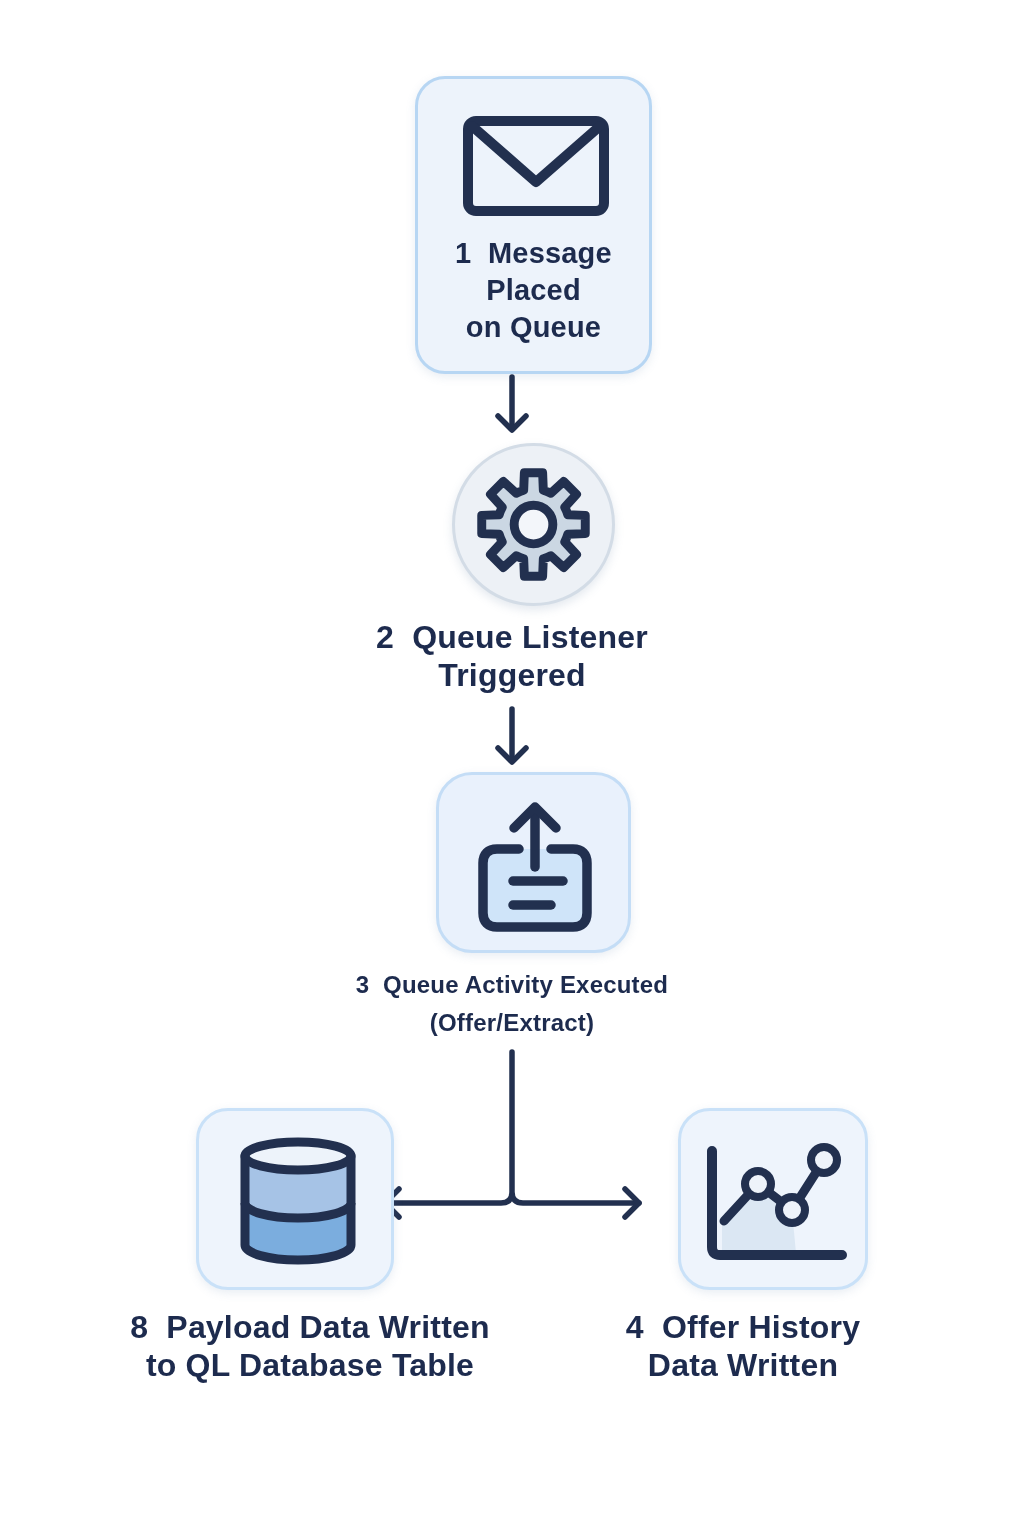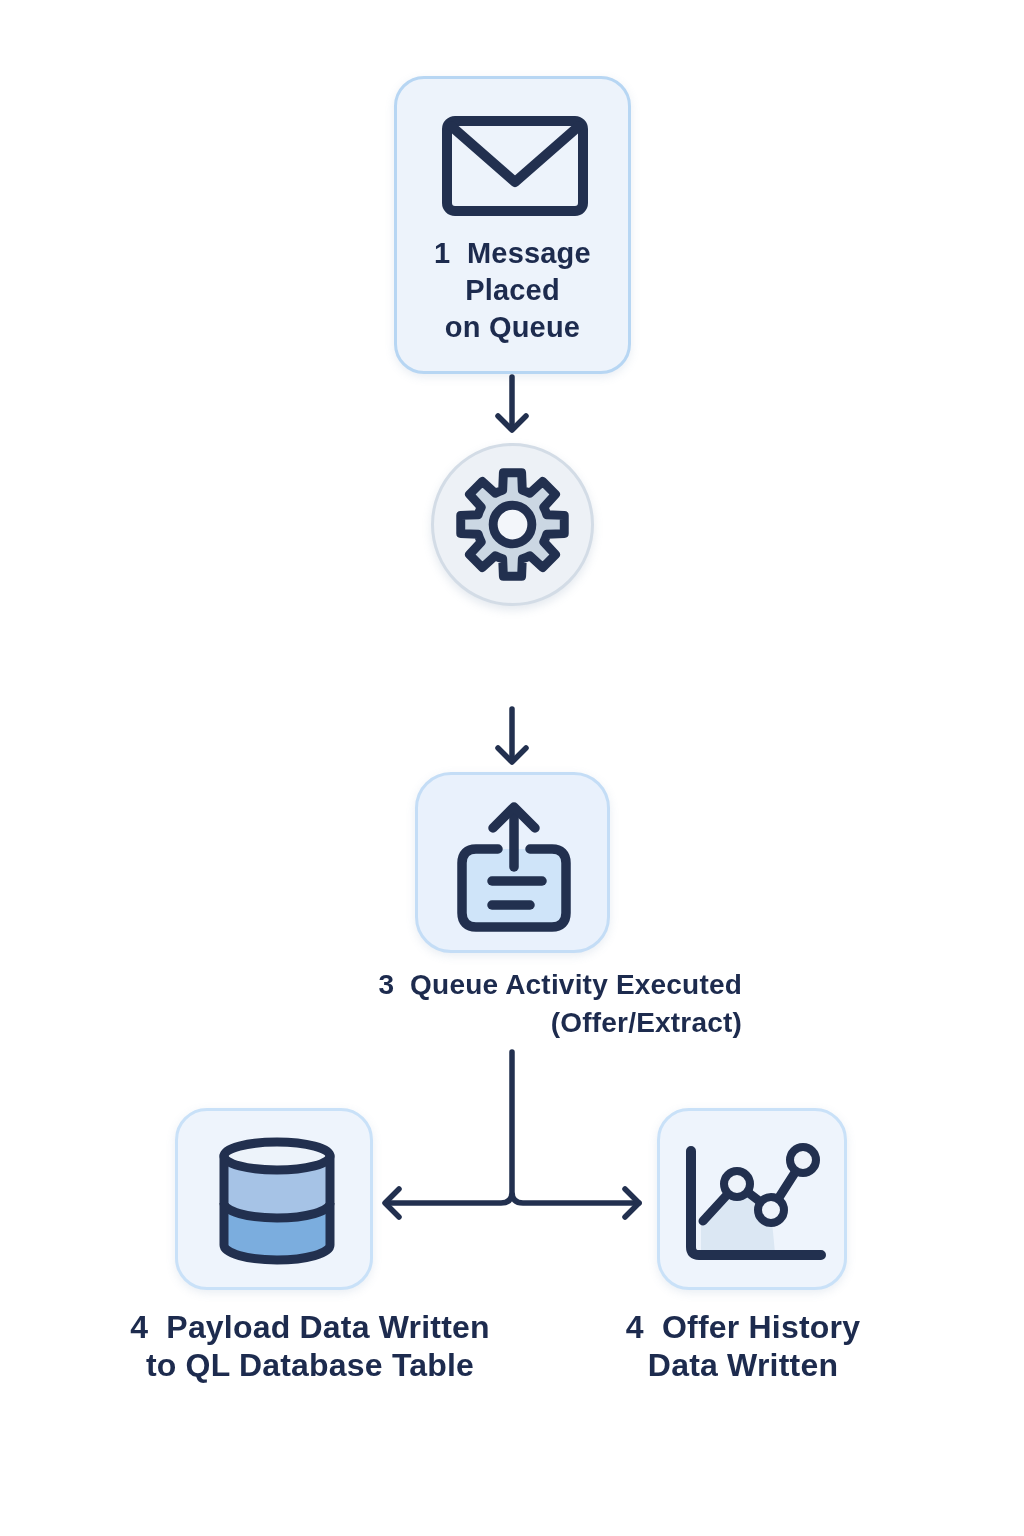--- a/index.html
+++ b/index.html
@@ -1,21 +1,21 @@
 <!DOCTYPE html>
 <html><head>
 <meta charset="utf-8">
 <style>
   html,body { margin:0; padding:0; background:#ffffff; }
   .canvas {
     position:relative; width:1024px; height:1536px; margin:0 auto;
     background:#ffffff; overflow:hidden;
     font-family:"Liberation Sans", sans-serif;
   }
-  .node { position:absolute; box-sizing:border-box; }
+  .node { position:absolute; box-sizing:border-box;margin-left:21px; }
   .card {
     background:#edf3fb;
     border:3px solid #bcd9f5;
     box-shadow:0 3px 10px rgba(110,140,180,0.16);
   }
   .card-1 { left:394px; top:76px;  width:237px; height:298px; border-radius:30px; background:#edf3fb; border-color:#b7d6f3; }
   .card-3 { left:415px; top:772px; width:195px; height:181px; border-radius:36px; background:#e9f1fc; border-color:#c4ddf6; }
   .card-4 { left:175px; top:1108px; width:198px; height:182px; border-radius:32px; background:#eef4fc; border-color:#c9e1f8; }
   .card-5 { left:657px; top:1108px; width:190px; height:182px; border-radius:32px; background:#eef4fc; border-color:#c9e1f8; }
   .circle-2 {
@@ -23,21 +23,21 @@
     background:#edf1f6; border:3px solid #d3dce6;
     box-shadow:0 4px 10px rgba(120,145,175,0.20);
   }
   .icon { position:absolute; display:block; }
   .caption {
     position:absolute; text-align:center; white-space:pre-wrap;
     color:#1d2b4e; font-weight:bold; letter-spacing:0.2px;
   }
   .caption-in-card { left:0; right:0; top:156px; font-size:29px; line-height:37px; }
   .caption-2 { left:312px; top:618px;  width:400px; font-size:32px; line-height:38px; }
-  .caption-3 { left:282px; top:966px;  width:460px; font-size:28px; line-height:38px;text-align:right; }
+  .caption-3 { left:282px; top:966px;  width:460px; font-size:24px; line-height:38px; }
   .caption-4 { left:95px;  top:1308px; width:430px; font-size:32px; line-height:38px; }
   .caption-5 { left:528px; top:1308px; width:430px; font-size:32px; line-height:38px; }
   .connector { position:absolute; }
 </style>
 </head>
 <body>
 
 <div class="canvas">
 
   <div class="node card card-1">
@@ -62,20 +62,22 @@
                A36 36 0 0 1 69.9 94.6 L69.2 112.2 L50.8 112.2 L50.1 94.6
                A36 36 0 0 1 42.6 91.5 L29.6 103.4 L16.6 90.4 L28.5 77.5
                A36 36 0 0 1 25.4 69.9 L7.8 69.2 L7.8 50.8 L25.4 50.1
                A36 36 0 0 1 28.5 42.6 L16.6 29.6 L29.6 16.6 L42.6 28.5
                A36 36 0 0 1 50.1 25.4 L50.8 7.8 L69.2 7.8 L69.9 25.4
                A36 36 0 0 1 77.5 28.5 L90.4 16.6 L103.4 29.6 L91.5 42.6
                A36 36 0 0 1 94.6 50.1 Z" fill="#cbd7e3" stroke="#22304f" stroke-width="9" stroke-linejoin="round"></path>
       <circle cx="60" cy="60" r="19.5" fill="#f3f6fa" stroke="#22304f" stroke-width="9"></circle>
     </svg>
   </div>
+  <div class="caption caption-2">2  Queue Listener
+Triggered</div>
 
   <svg class="connector" style="left:489px; top:706px;" width="46" height="62" viewBox="0 0 46 62">
     <path d="M23 3 L23 52" fill="none" stroke="#22304f" stroke-width="5.5" stroke-linecap="round"></path>
     <path d="M9 42 L23 56 L37 42" fill="none" stroke="#22304f" stroke-width="5.5" stroke-linecap="round" stroke-linejoin="round"></path>
   </svg>
 
   <div class="node card card-3">
     <svg class="icon" style="left:34px; top:24px;" width="124" height="136" viewBox="0 0 124 136">
       <path d="M46 50 L24 50 C15 50 10 55 10 64 L10 114 C10 123 15 128 24 128
                L100 128 C109 128 114 123 114 114 L114 64 C114 55 109 50 100 50 L78 50" fill="#cfe4f9" stroke="#22304f" stroke-width="9.5" stroke-linecap="round" stroke-linejoin="round"></path>
@@ -96,21 +98,21 @@
 
   <div class="node card card-4">
     <svg class="icon" style="left:40px; top:26px;" width="118" height="128" viewBox="0 0 118 128">
       <path d="M6 19 L6 66 A53 15 0 0 0 112 66 L112 19 A53 14 0 0 1 6 19 Z" fill="#a6c3e6"></path>
       <path d="M6 66 L6 108 A53 15 0 0 0 112 108 L112 66 A53 15 0 0 1 6 66 Z" fill="#7badde"></path>
       <ellipse cx="59" cy="19" rx="53" ry="14" fill="#edf3fa" stroke="#22304f" stroke-width="9"></ellipse>
       <path d="M6 66 A53 15 0 0 0 112 66" fill="none" stroke="#22304f" stroke-width="9"></path>
       <path d="M6 19 L6 108 A53 15 0 0 0 112 108 L112 19" fill="none" stroke="#22304f" stroke-width="9" stroke-linecap="round"></path>
     </svg>
   </div>
-  <div class="caption caption-4">4  Payload Data Written
+  <div class="caption caption-4">8  Payload Data Written
 to QL Database Table</div>
 
   <div class="node card card-5">
     <svg class="icon" style="left:21px; top:32px;" width="148" height="124" viewBox="0 0 148 124">
       <path d="M20 78 L56 42 L90 68 L94 110 L20 110 Z" fill="#dbe7f3"></path>
       <path d="M10 8 L10 104 Q10 112 18 112 L140 112" fill="none" stroke="#22304f" stroke-width="10" stroke-linecap="round"></path>
       <path d="M22 78 L56 41 L90 67 L122 17" fill="none" stroke="#22304f" stroke-width="9" stroke-linecap="round" stroke-linejoin="round"></path>
       <circle cx="56" cy="41" r="13" fill="#eef3fa" stroke="#22304f" stroke-width="8"></circle>
       <circle cx="90" cy="67" r="13" fill="#eef3fa" stroke="#22304f" stroke-width="8"></circle>
       <circle cx="122" cy="17" r="13" fill="#eef3fa" stroke="#22304f" stroke-width="8"></circle>

